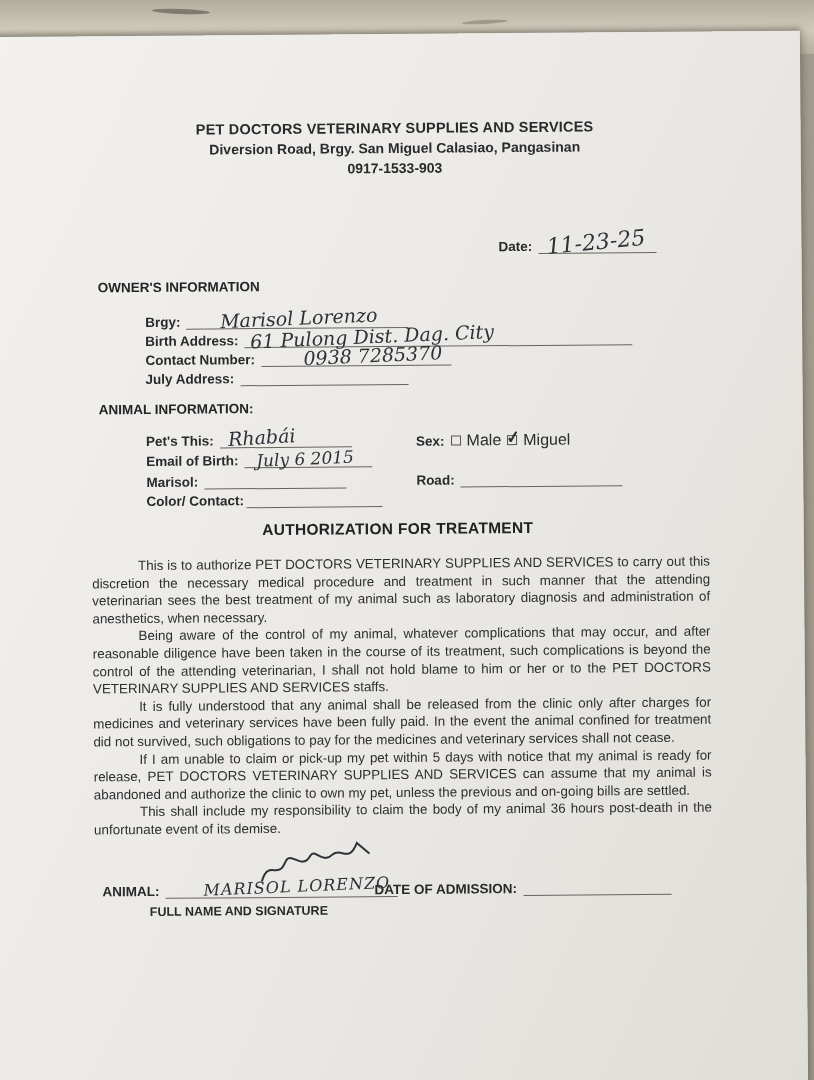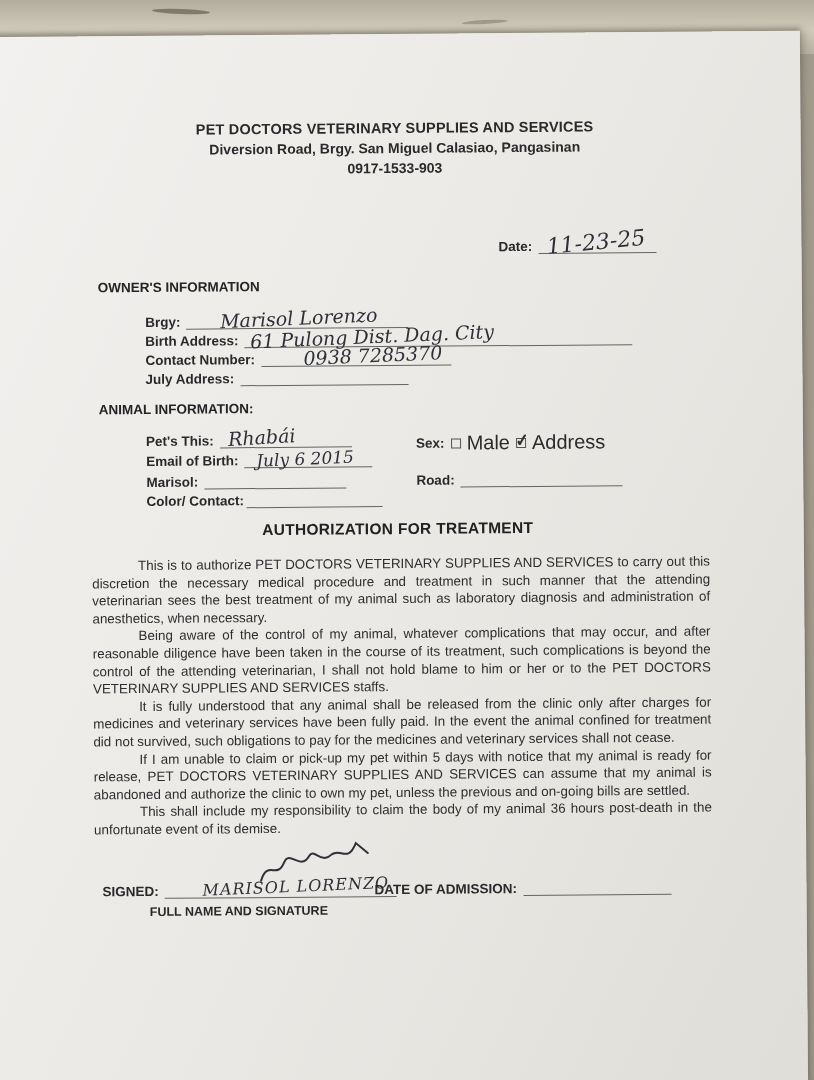--- a/index.html
+++ b/index.html
@@ -66,21 +66,21 @@
 
   .sex-group { top:398px; left:425px; display:flex; align-items:center; gap:6px; font-size:13.5px; }
   .cb {
     display:inline-block; width:10px; height:10px;
     border:1.2px solid #55544f; position:relative; background:transparent;
   }
   .cb .check {
     position:absolute; left:-2px; top:-9px; font-size:17px; color:#2f3036;
     font-weight:bold; transform:rotate(-6deg);
   }
-  .sex-opt-label { font-size:20px; color:#2b2b2d; }
+  .sex-opt-label { font-size:16px; color:#2b2b2d; }
   .row-breed { top:439px; left:425px; } .row-breed .fline { width:162px; }
 
   .auth-title {
     position:absolute; top:486px; left:0; width:100%; text-align:center;
     font-weight:bold; font-size:15.5px; letter-spacing:.3px; color:#222224;
   }
   .body-text {
     position:absolute; top:521px; left:100px; width:618px;
     font-size:13.4px; line-height:17.6px; text-align:justify; color:#2e2e30;
   }
@@ -154,21 +154,21 @@
       </span>
     </div>
 
     <div class="frow sex-group">
       <span class="flabel">Sex:</span>
       <span class="cb"></span>
       <span class="sex-opt-label">Male</span>
       <span class="cb">
         <span class="check">✓</span>
       </span>
-      <span class="sex-opt-label">Address</span>
+      <span class="sex-opt-label">Miguel</span>
     </div>
 
     <div class="frow row-dob">
       <span class="flabel">Email of Birth:</span>
       <span class="fline">
         <span class="hand dob-hand">July 6 2015</span>
       </span>
     </div>
 
     <div class="frow row-species">
@@ -194,21 +194,21 @@
 
     <div class="body-text">
       <p>This is to authorize PET DOCTORS VETERINARY SUPPLIES AND SERVICES to carry out this discretion the necessary medical procedure and treatment in such manner that the attending veterinarian sees the best treatment of my animal such as laboratory diagnosis and administration of anesthetics, when necessary.</p>
       <p>Being aware of the control of my animal, whatever complications that may occur, and after reasonable diligence have been taken in the course of its treatment, such complications is beyond the control of the attending veterinarian, I shall not hold blame to him or her or to the PET DOCTORS VETERINARY SUPPLIES AND SERVICES staffs.</p>
       <p>It is fully understood that any animal shall be released from the clinic only after charges for medicines and veterinary services have been fully paid. In the event the animal confined for treatment did not survived, such obligations to pay for the medicines and veterinary services shall not cease.</p>
       <p>If I am unable to claim or pick-up my pet within 5 days with notice that my animal is ready for release, PET DOCTORS VETERINARY SUPPLIES AND SERVICES can assume that my animal is abandoned and authorize the clinic to own my pet, unless the previous and on-going bills are settled.</p>
       <p>This shall include my responsibility to claim the body of my animal 36 hours post-death in the unfortunate event of its demise.</p>
     </div>
 
     <div class="frow signed-row">
-      <span class="flabel">SIGNED:</span>
+      <span class="flabel">ANIMAL:</span>
       <span class="fline">
         <svg class="sig-scribble" width="118" height="32" viewBox="0 0 118 32">
           <path d="M2,26 C12,6 18,28 28,12 C36,0 42,24 54,10 C60,3 64,21 76,13 C86,7 90,25 102,6 L112,18" stroke="#2f3038" stroke-width="2" fill="none" stroke-linecap="round"></path>
         </svg>
         <span class="hand signed-hand">Marisol Lorenzo</span>
       </span>
     </div>
     <div class="sig-caption">FULL NAME AND SIGNATURE</div>
 
     <div class="frow admission-row">

